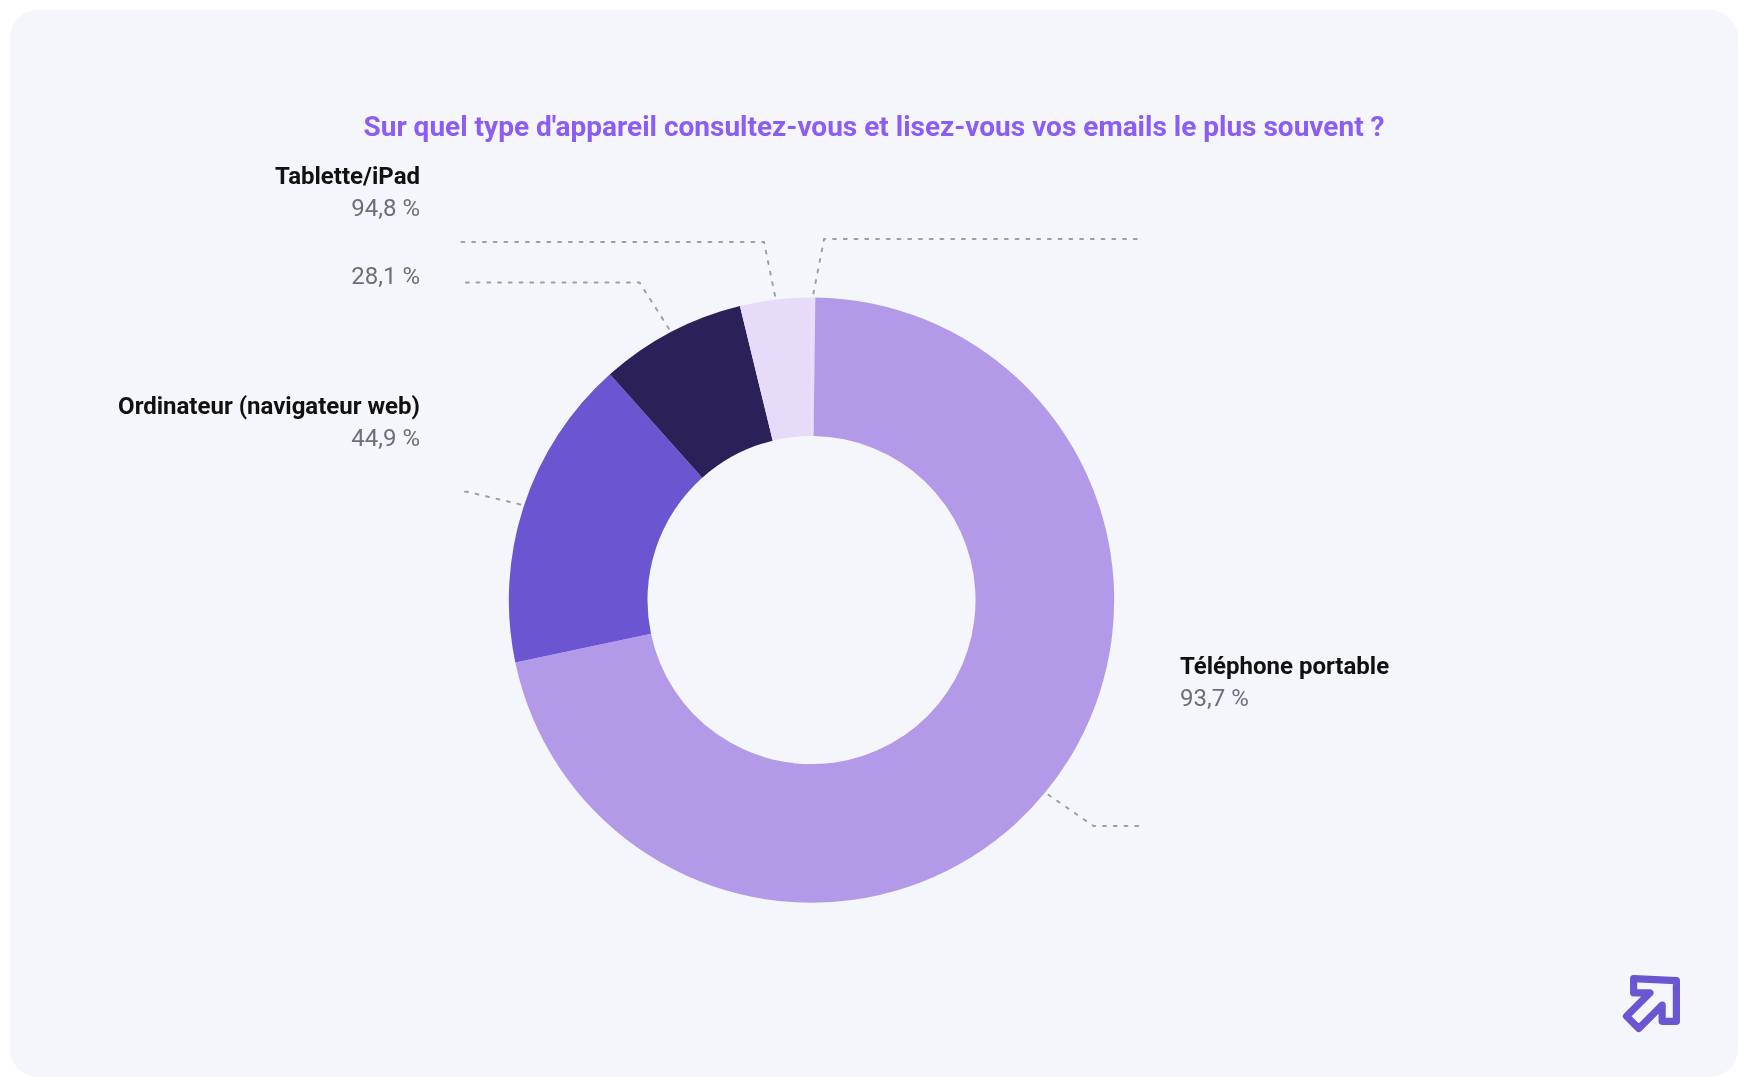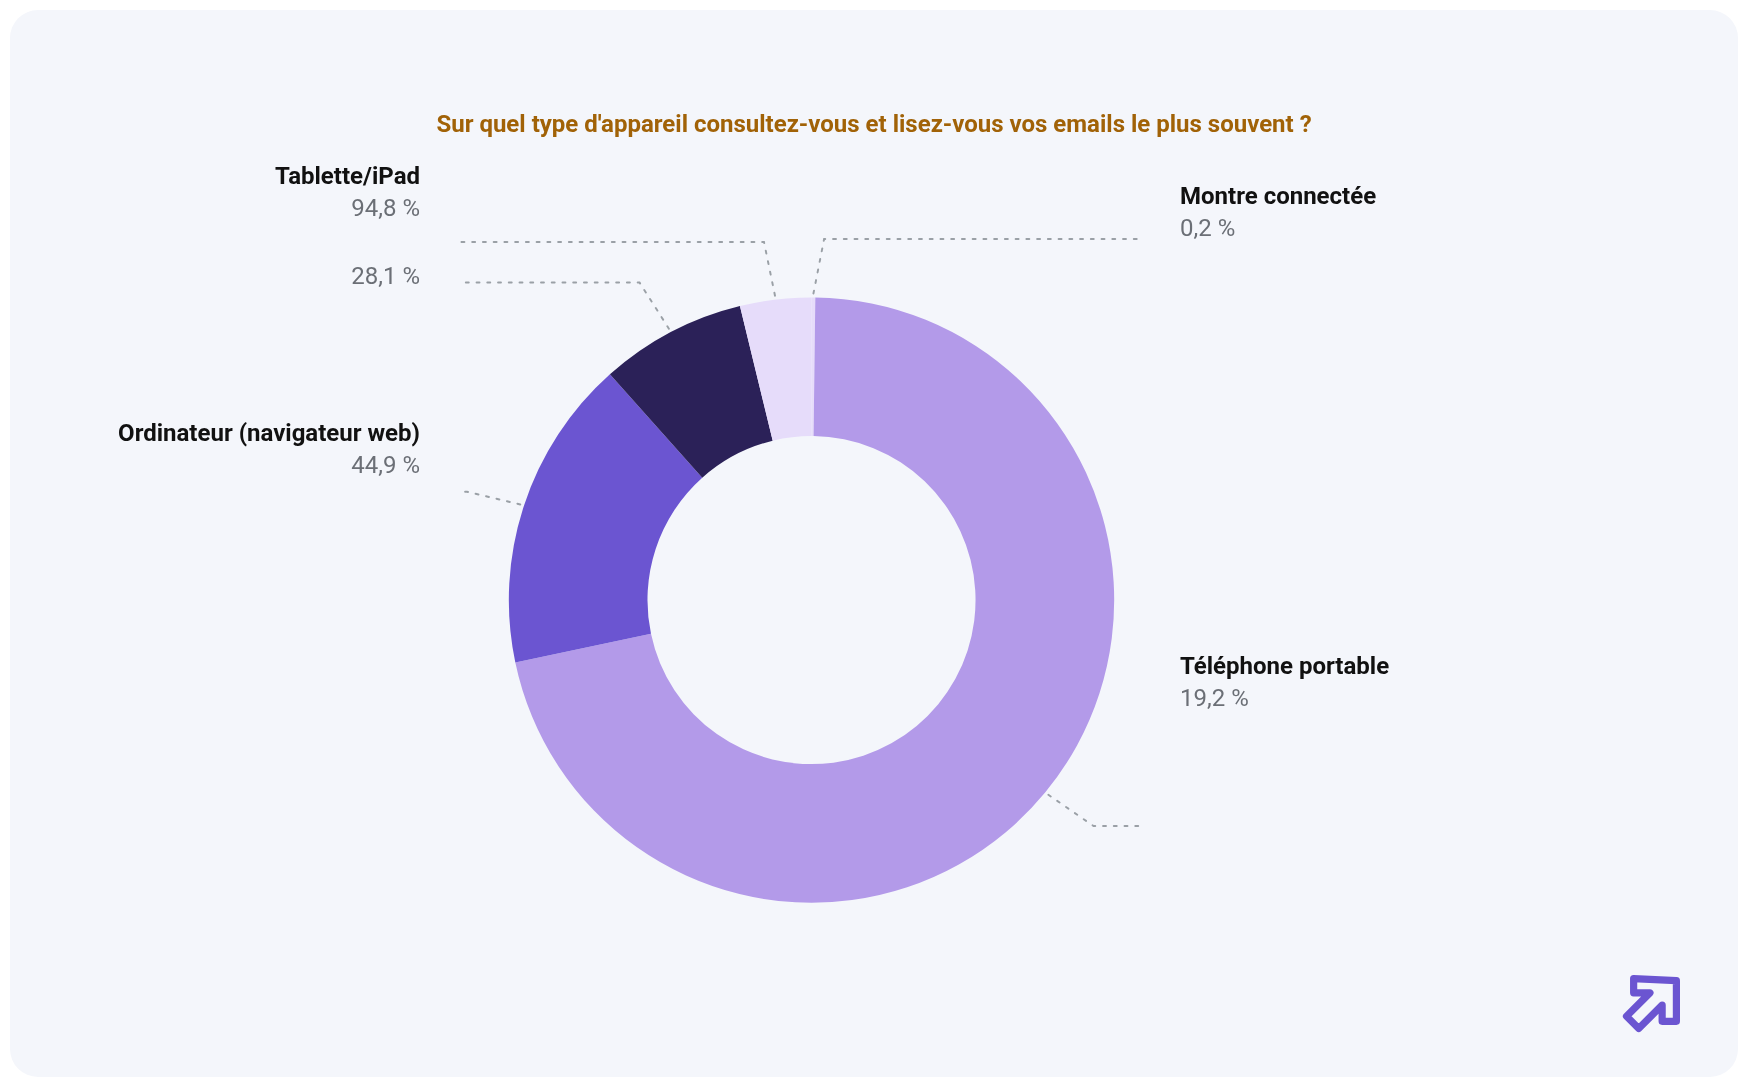--- a/index.html
+++ b/index.html
@@ -13,23 +13,23 @@
   .card {
     width: 100%;
     height: 100%;
     background: #f4f6fb;
     border-radius: 28px;
     position: relative;
     overflow: hidden;
   }
   .title {
     text-align: center;
-    font-size: 24px;
+    font-size: 28px;
     font-weight: 700;
-    color: #a16207;
+    color: #8b5cf6;
     padding-top: 100px;
   }
   .chart-area {
     position: absolute;
     top: 180px;
     left: 0;
     right: 0;
     bottom: 60px;
   }
   svg.chart-svg {
@@ -74,29 +74,25 @@
         <path d="M 496.63991965910367 483.8174087186632 A 310 310 0 0 1 593.5363210953819 188.75824491850355 L 688.1100062710457 294.6818875687374 A 168 168 0 0 0 635.5984080733207 454.58491827334007 Z" fill="#6b55d1"></path>
         <path d="M 593.5363210953819 188.75824491850355 A 310 310 0 0 1 726.6853109226452 118.79416279645108 L 760.2681685000142 256.76586887033477 A 168 168 0 0 0 688.1100062710457 294.6818875687374 Z" fill="#2b2158"></path>
         <path d="M 726.6853109226452 118.79416279645108 A 310 310 0 0 1 799.9999999999999 110 L 800 252 A 168 168 0 0 0 760.2681685000142 256.76586887033477 Z" fill="#e6dcfa"></path>
         <polyline points="801.9729072051855,106.00619809117296 812.9128137799254,50.22539400293459 1140,50.22539400293459" fill="none" stroke="#9aa0a6" stroke-width="2" stroke-dasharray="3 8" stroke-linecap="round"></polyline>
         <polyline points="1042.5687565948494,619.3900657606309 1088.7592507151821,651.3397828442108 1140,651.3397828442108" fill="none" stroke="#9aa0a6" stroke-width="2" stroke-dasharray="3 8" stroke-linecap="round"></polyline>
         <polyline points="501.6745600023577,322.0309648398377 447.04713929006437,308.98523469072796 440,308.98523469072796" fill="none" stroke="#9aa0a6" stroke-width="2" stroke-dasharray="3 8" stroke-linecap="round"></polyline>
         <polyline points="653.942561483678,142.0373682416091 623.7918646428624,94.65296522949421 440,94.65296522949421" fill="none" stroke="#9aa0a6" stroke-width="2" stroke-dasharray="3 8" stroke-linecap="round"></polyline>
         <polyline points="762.6034917302106,108.23486216507854 751.3211871358552,53.2161765042826 440,53.2161765042826" fill="none" stroke="#9aa0a6" stroke-width="2" stroke-dasharray="3 8" stroke-linecap="round"></polyline>
       </svg>
     <div class="labels" id="labels">
-        <div class="lbl right" style="left: 1170px; top: -10px;">
-          <div class="name">Montre connectée</div>
-          <div class="pct">0,2 %</div>
-        </div>
         <div class="lbl right" style="left: 1170px; top: 460px;">
           <div class="name">Téléphone portable</div>
-          <div class="pct">19,2 %</div>
+          <div class="pct">93,7 %</div>
         </div>
-        <div class="lbl left" style="right: 1318px; top: 200px; margin-top: 27px;">
+        <div class="lbl left" style="right: 1318px; top: 200px;">
           <div class="name">Ordinateur (navigateur web)</div>
           <div class="pct">44,9 %</div>
         </div>
         <div class="lbl left" style="right: 1318px; top: 70px;">
           <div class="pct">28,1 %</div>
         </div>
         <div class="lbl left" style="right: 1318px; top: -30px; margin-left: 33px;">
           <div class="name">Tablette/iPad</div>
           <div class="pct">94,8 %</div>
         </div>

